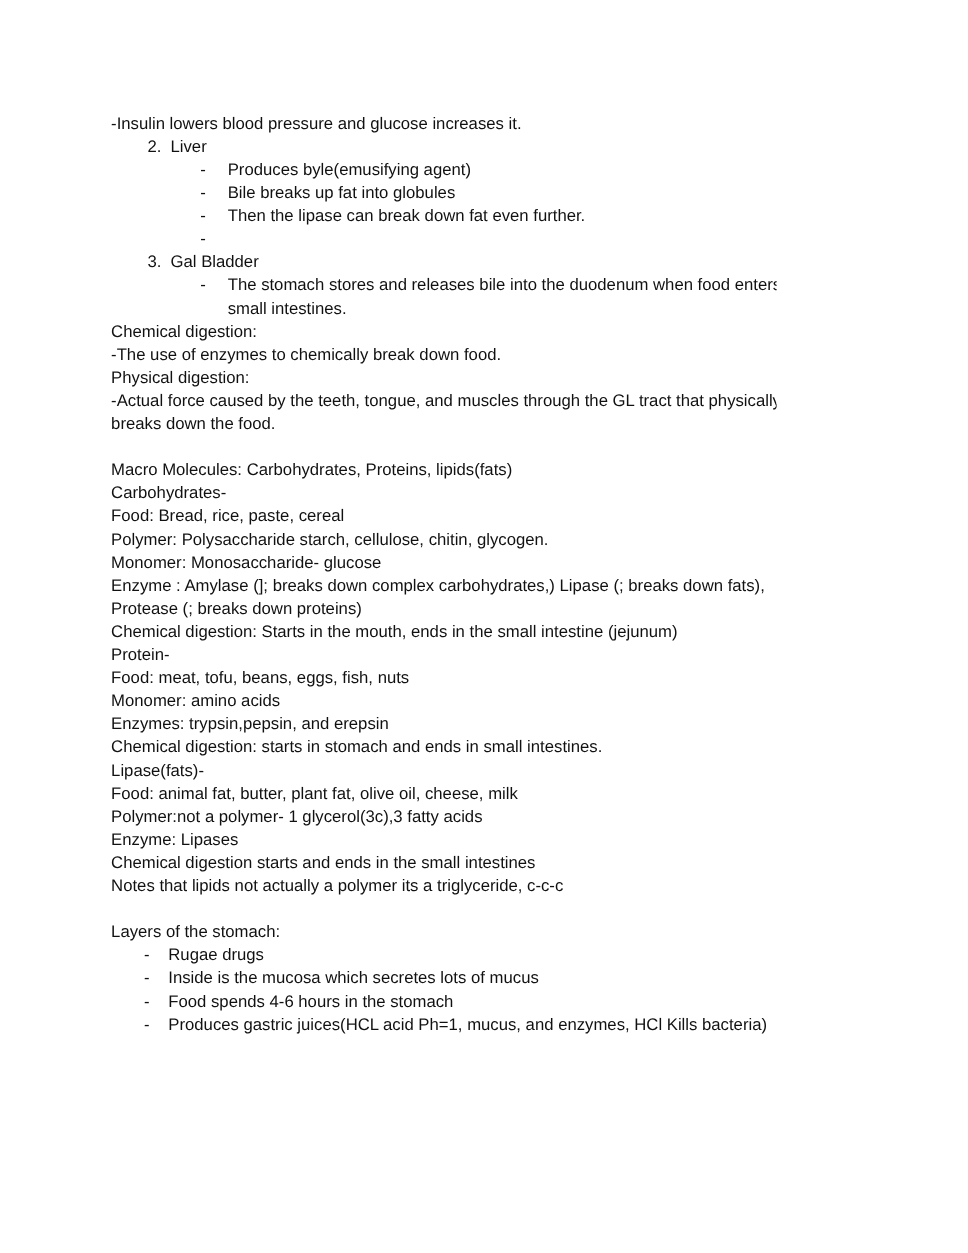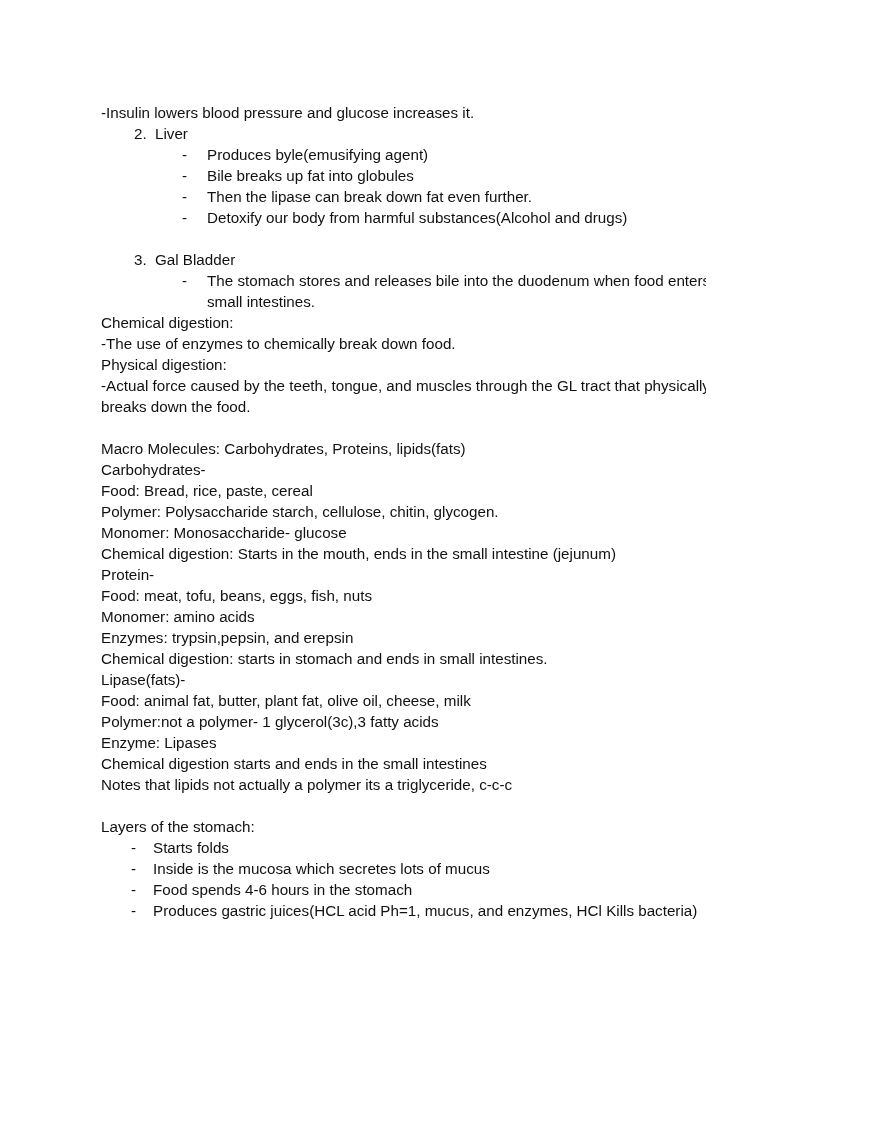--- a/index.html
+++ b/index.html
@@ -77,46 +77,47 @@
 </head>
 <body>
 
 <div class="page">
   <div class="doc-body" id="doc-body">
       <span class="line">-Insulin lowers blood pressure and glucose increases it.</span>
       <span class="num-item"><span class="num">2.</span><span>Liver</span></span>
       <span class="dash-deep"><span class="dash">-</span><span>Produces byle(emusifying agent)</span></span>
       <span class="dash-deep"><span class="dash">-</span><span>Bile breaks up fat into globules</span></span>
       <span class="dash-deep"><span class="dash">-</span><span>Then the lipase can break down fat even further.</span></span>
-      <span class="dash-deep"><span class="dash">-</span><span>Detoxify our body from harmful substances(Alcohol and drugs)</span></span>
+      <span class="dash-deep"><span class="dash">-</span></span>
       <span class="spacer"></span>
       <span class="num-item"><span class="num">3.</span><span>Gal Bladder</span></span>
       <span class="dash-deep"><span class="dash">-</span><span>The stomach stores and releases bile into the duodenum when food enters the small intestines.</span></span>
       <span class="line">Chemical digestion:</span>
       <span class="line">-The use of enzymes to chemically break down food.</span>
       <span class="line">Physical digestion:</span>
       <span class="line">-Actual force caused by the teeth, tongue, and muscles through the GL tract that physically breaks down the food.</span>
       <span class="spacer"></span>
       <span class="line">Macro Molecules: Carbohydrates, Proteins, lipids(fats)</span>
       <span class="line bold">Carbohydrates-</span>
       <span class="line">Food: Bread, rice, paste, cereal</span>
       <span class="line">Polymer: Polysaccharide starch, cellulose, chitin, glycogen.</span>
       <span class="line">Monomer: Monosaccharide- glucose</span>
+      <span class="line">Enzyme : Amylase (]; breaks down complex carbohydrates,) Lipase (; breaks down fats), Protease (; breaks down proteins)</span>
       <span class="line">Chemical digestion: Starts in the mouth, ends in the small intestine (jejunum)</span>
       <span class="line bold">Protein-</span>
       <span class="line">Food: meat, tofu, beans, eggs, fish, nuts</span>
       <span class="line">Monomer: amino acids</span>
       <span class="line">Enzymes: trypsin,pepsin, and erepsin</span>
       <span class="line">Chemical digestion: starts in stomach and ends in small intestines.</span>
       <span class="line bold">Lipase(fats)-</span>
       <span class="line">Food: animal fat, butter, plant fat, olive oil, cheese, milk</span>
       <span class="line">Polymer:not a polymer- 1 glycerol(3c),3 fatty acids</span>
       <span class="line">Enzyme: Lipases</span>
       <span class="line">Chemical digestion starts and ends in the small intestines</span>
       <span class="line">Notes that lipids not actually a polymer its a triglyceride, c-c-c</span>
       <span class="spacer"></span>
       <span class="line">Layers of the stomach:</span>
-      <span class="dash-shallow"><span class="dash">-</span><span>Starts folds</span></span>
+      <span class="dash-shallow"><span class="dash">-</span><span>Rugae drugs</span></span>
       <span class="dash-shallow"><span class="dash">-</span><span>Inside is the mucosa which secretes lots of mucus</span></span>
       <span class="dash-shallow"><span class="dash">-</span><span>Food spends 4-6 hours in the stomach</span></span>
       <span class="dash-shallow"><span class="dash">-</span><span>Produces gastric juices(HCL acid Ph=1, mucus, and enzymes, HCl Kills bacteria)</span></span>
     </div>
 </div>
 
 </body></html>

